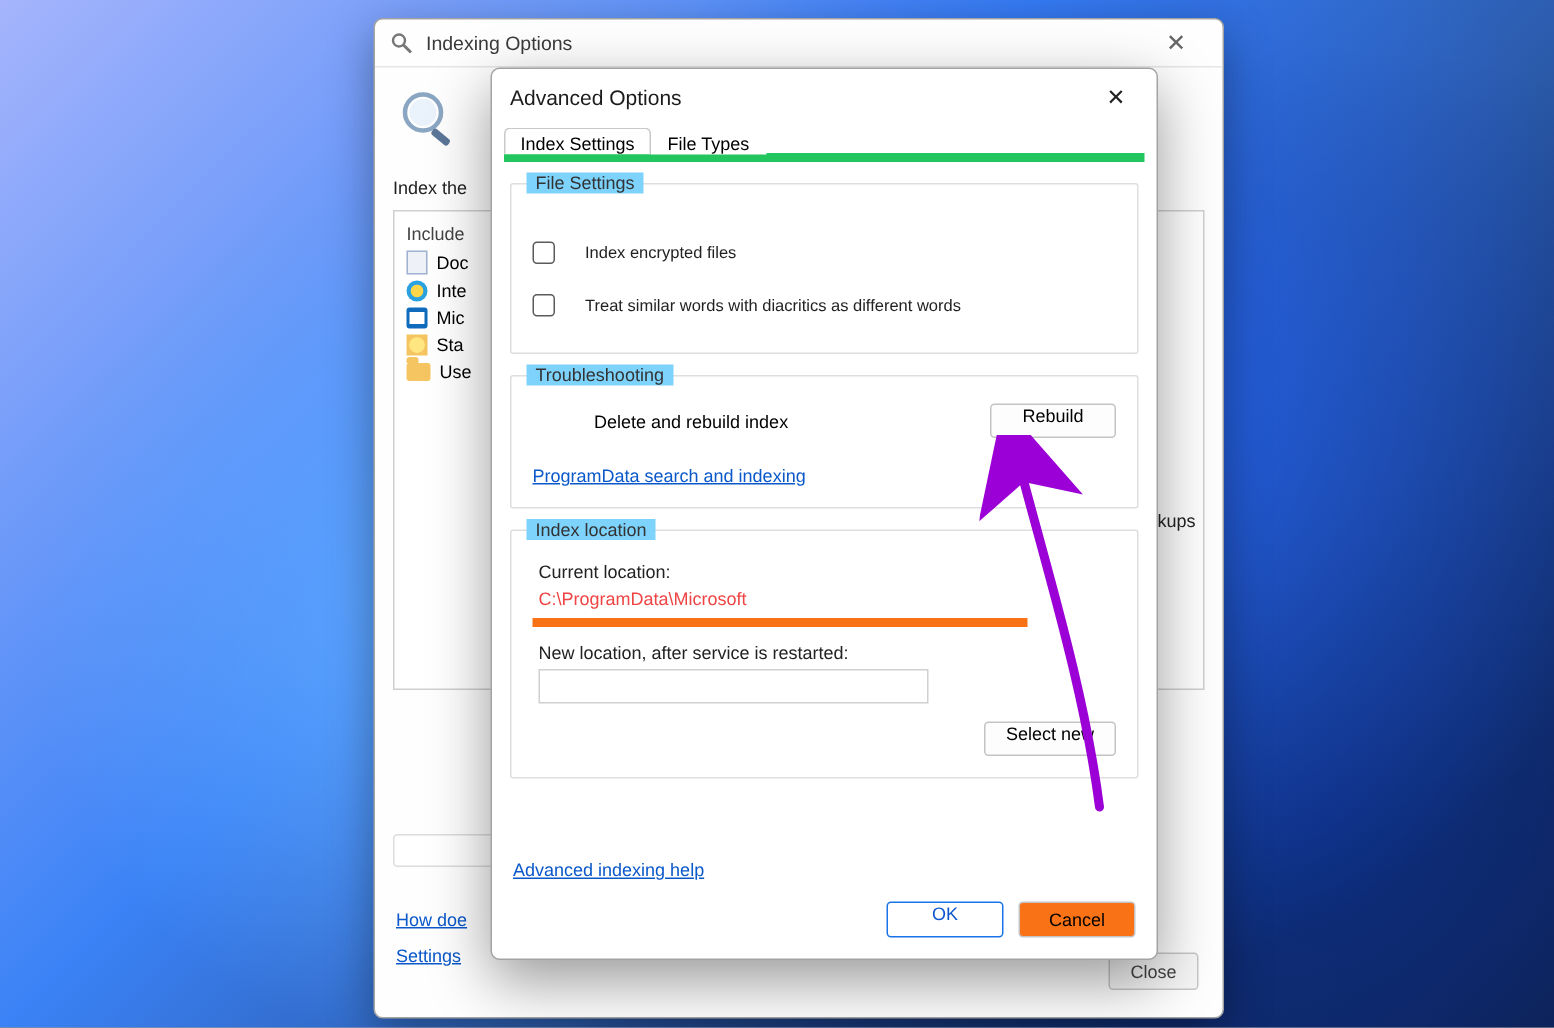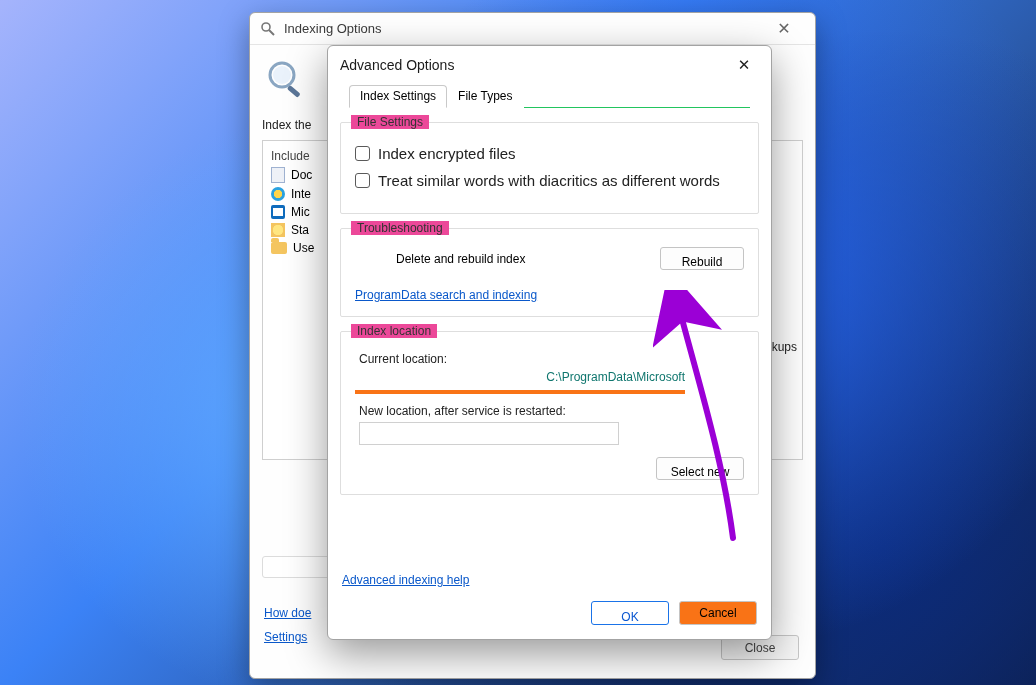--- a/index.html
+++ b/index.html
@@ -68,21 +68,21 @@
     position: absolute; right: 18px; top: 295px;
     font-size: 12px; color: #222;
   }
 
   .parent-bottom-links {
     position: absolute; left: 14px; bottom: 34px;
   }
   .link { color: #0a58ca; font-size: 12px; text-decoration: underline; cursor: default; display: inline-block; margin-top: 10px;}
   .close-btn {
     position: absolute; right: 16px; bottom: 18px;
-    width: 78px; height: 25px;
+    width: 60px; height: 25px;
     background: #f6f6f6; border: 1px solid #c7c7c7; border-radius: 3px;
     font-size: 12px; color: #444;
     display:flex;align-items:center;justify-content:center;margin-left:41px;
   }
   .btn-wire {
     position:absolute; bottom: 100px; left:12px;
     width: 120px; height:22px; border:1px solid #dcdcdc; background:#fff;border-radius:3px;
   }
 
   
@@ -94,53 +94,53 @@
     border: 1px solid #a3a3a3;
     border-radius: 6px;
     box-shadow: 0 14px 40px rgba(0,0,0,.40);
   }
   .child-title {
     height: 38px; display:flex;align-items:center;
     padding: 0 12px; gap: 8px;
   }
   .child-title .t { font-size: 14px; color: #1b1b1b; }
   .child-close { width: 30px; text-align:center; color:#222; font-size:15px; cursor:default;}
-  .tabs { margin: 0 21px; border-bottom:1px solid #22c55e; height:24px; display:flex; }
+  .tabs { margin: 0 8px; border-bottom:6px solid #22c55e; height:24px; display:flex; }
   .tab {
     padding: 3px 10px 4px 10px; font-size:12px;
     border:1px solid transparent; border-bottom:none;
     position:relative; top:1px; background:#fff;
   }
   .tab.active { border-color:#c9c9c9; border-bottom:1px solid #fff; border-radius:4px 4px 0 0; }
 
   .group {
     margin: 14px 12px 0 12px;
     border:1px solid #dedede; border-radius:2px;
     padding: 18px 14px 14px 14px; position:relative;
   }
   .group .legend {
     position:absolute; top:-8px; left:10px;
-    background:#ec4899; padding:0 6px; font-size:12px; color:#333;
-  }
-  .chk-row { display:flex; align-items:center; gap:8px; margin: 4px 0 10px 0; font-size:15px; color:#222;}
+    background:#7dd3fc; padding:0 6px; font-size:12px; color:#333;
+  }
+  .chk-row { display:flex; align-items:center; gap:20px; margin: 20px 0 10px 0; font-size:11px; color:#222;}
   .chk { width:15px; height:15px; border:1px solid #5a5a5a; border-radius:3px; background:#fff;}
 
   .row-split { display:flex; align-items:center; justify-content:space-between;margin-left:41px; }
   .small-btn { width:84px; height:23px; border:1px solid #c4c4c4; background:#fdfdfd; border-radius:3px;
-               font-size:12px; display:flex;align-items:flex-end;justify-content:center; }
+               font-size:12px; display:flex;align-items:flex-start;justify-content:center; }
   .blue-link { color:#0a58ca; font-size:12px; text-decoration: underline; cursor:default; }
 
   .field-label { font-size:12px; color:#222; margin: 2px 0 2px 4px; }
-  .ro-path { font-size:12px; color:#0f766e; padding:2px 0 6px 4px; border-bottom:4px solid #f97316; width: 330px; text-align: right;}
+  .ro-path { font-size:12px; color:#ef4444; padding:2px 0 6px 4px; border-bottom:6px solid #f97316; width: 330px;}
   .input-box { width: 260px; height:23px; border:1px solid #d0d0d0; background:#fff; margin:4px 0 12px 4px;}
 
   .select-new-row { display:flex; justify-content:flex-end;}
   .dialog-buttons { position:absolute; right:14px; bottom:14px; display:flex; gap:10px;}
   .ok-btn { width:78px; height:24px; border:1.5px solid #1a73e8; background:#fff; border-radius:3px;
-            color:#0b57d0; font-size:12px; display:flex;align-items:flex-end;justify-content:center;}
+            color:#0b57d0; font-size:12px; display:flex;align-items:flex-start;justify-content:center;}
   .cancel-btn { width:78px; height:24px; border:1px solid #c4c4c4; background:#f97316; border-radius:3px;
                 font-size:12px; display:flex;align-items:center;justify-content:center;}
   .help-link { position:absolute; left: 14px; bottom: 52px;}
 
   
   .arrow { position:absolute; left: 653px; top: 290px; pointer-events:none;}
 </style>
 </head>
 <body>
 

